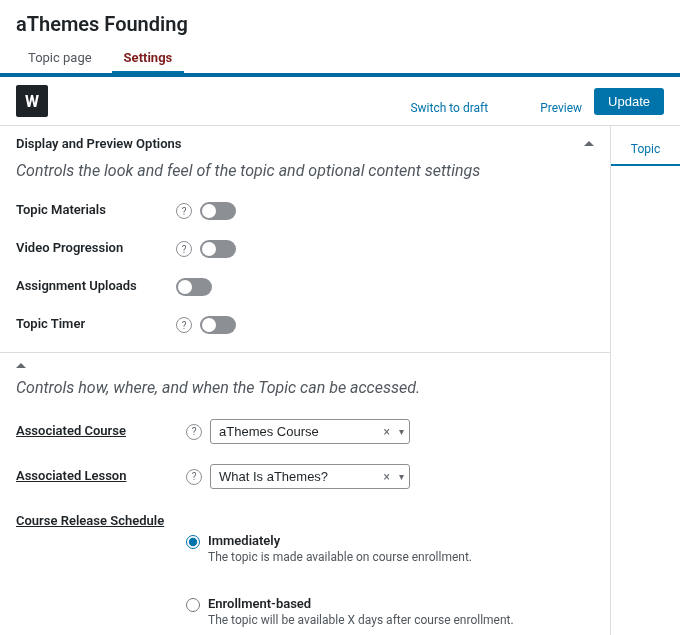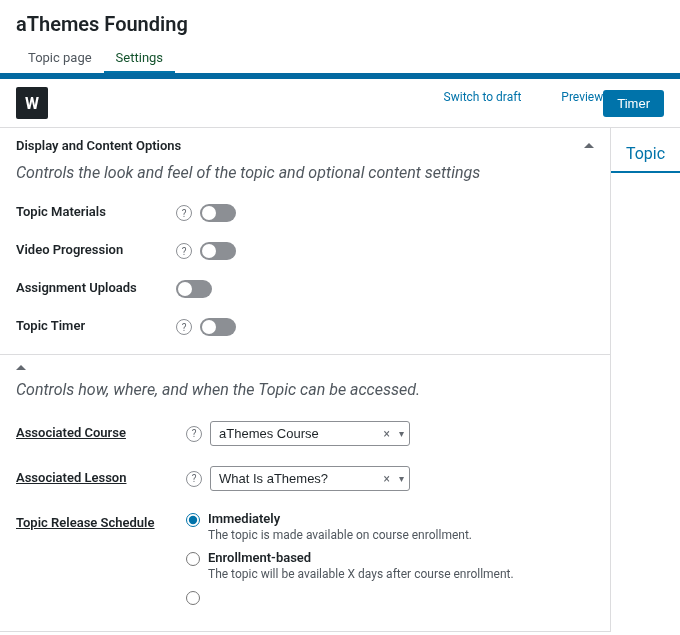--- a/index.html
+++ b/index.html
@@ -11,44 +11,44 @@
     }
     .page-wrapper {
       background: #fff;
       max-width: 680px;
       min-height: 635px;
       position: relative;
     }
     
     .page-header {
       padding: 12px 16px 0;
-      border-bottom: 6px solid #0369a1;
+      border-bottom: 4px solid #0369a1;
     }
     .page-title {
       font-size: 20px;
       font-weight: 600;
       color: #1d2327;
       margin-bottom: 8px;
     }
     .tabs {
       display: flex;
-      gap: 0;
+      gap: 8px;
     }
     .tab {
       padding: 6px 12px;
       font-size: 13px;
       cursor: pointer;
       border-bottom: 2px solid transparent;
       color: #50575e;
       text-decoration: none;
     }
     .tab.active {
-      color: #14532d;
+      color: #7f1d1d;
       border-bottom: 2px solid #0073aa;
-      font-weight: 400;
+      font-weight: 700;
     }
 
     
     .toolbar {
       display: flex;
       align-items: center;
       justify-content: space-between;
       padding: 8px 16px;
       background: #fff;
       border-bottom: 1px solid #dcdcde;
@@ -64,21 +64,22 @@
       border-radius: 2px;
       display: flex;
       align-items: center;
       justify-content: center;
       color: #fff;
       font-size: 16px;
       font-weight: bold;
     }
     .toolbar-right {
       display: flex;
-      align-items: flex-start;
+      align-items: flex-end;
+      gap: 12px;
     }
     .btn-switch-draft {
       font-size: 12px;
       color: #0073aa;
       cursor: pointer;
       background: none;
       border: none;
       text-decoration: none;
     }
     .btn-preview {
@@ -110,21 +111,21 @@
       flex: 1;
       padding: 0;
     }
     .right-panel {
       width: 70px;
       border-left: 1px solid #dcdcde;
       padding: 8px 0;
     }
     .right-panel-item {
       padding: 8px 10px;
-      font-size: 16px;
+      font-size: 12px;
       color: #0073aa;
       border-bottom: 2px solid #0073aa;
       text-align: center;
       cursor: pointer;
     }
 
     
     .section {
       border-bottom: 1px solid #dcdcde;
       padding: 0;
@@ -252,20 +253,21 @@
     
     .radio-group {
       display: flex;
       flex-direction: column;
       gap: 8px;
     }
     .radio-option {
       display: flex;
       align-items: flex-start;
       gap: 8px;
+      margin-top: 24px;
     }
     .radio-input {
       margin-top: 2px;
       width: 14px;
       height: 14px;
       flex-shrink: 0;
       accent-color: #0073aa;
     }
     .radio-label {
       font-size: 13px;
@@ -319,30 +321,30 @@
     </div>
   </div>
 
   <div class="toolbar">
     <div class="toolbar-left">
       <div class="wp-logo">W</div>
     </div>
     <div class="toolbar-right">
       <a class="btn-switch-draft">Switch to draft</a>
       <a class="btn-preview">Preview</a>
-      <button class="btn-update">Timer</button>
+      <button class="btn-update">Update</button>
     </div>
   </div>
 
   <div class="main-layout">
     <div class="content-area">
 
       <div class="section">
         <div class="section-header">
-          <span class="section-title">Display and Content Options</span>
+          <span class="section-title">Display and Preview Options</span>
           <div class="chevron-up"></div>
         </div>
         <div class="section-subtitle">Controls the look and feel of the topic and optional content settings</div>
 
         <div class="settings-body">
 
           <div class="setting-row">
             <div class="setting-label">Topic Materials</div>
             <div class="setting-controls">
               <div class="help-icon">?</div>
@@ -421,21 +423,21 @@
                 <select class="select-field">
                   <option>What Is aThemes?</option>
                 </select>
                 <span class="select-x">×</span>
                 <span class="select-arrow">▾</span>
               </div>
             </div>
           </div>
 
           <div class="access-row">
-            <div class="access-label">Topic Release Schedule</div>
+            <div class="access-label">Course Release Schedule</div>
             <div class="radio-group">
 
               <div class="radio-option">
                 <input type="radio" class="radio-input" name="release" checked="" style="">
                 <div class="radio-content">
                   <span class="radio-label">Immediately</span>
                   <span class="radio-desc">The topic is made available on course enrollment.</span>
                 </div>
               </div>
 

